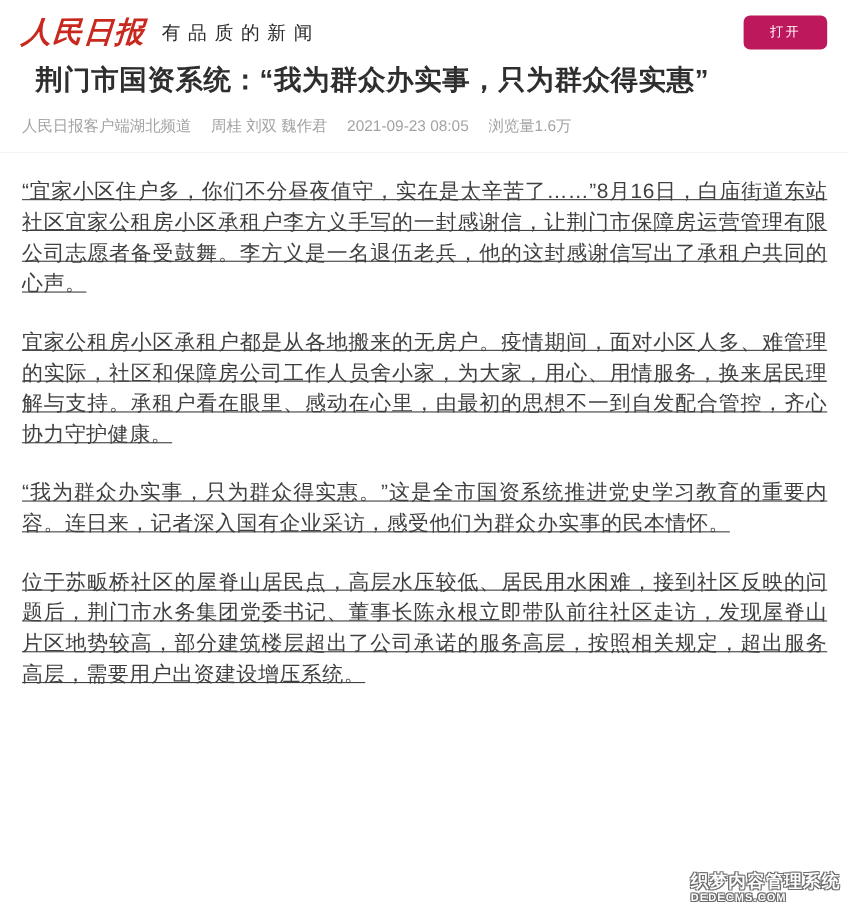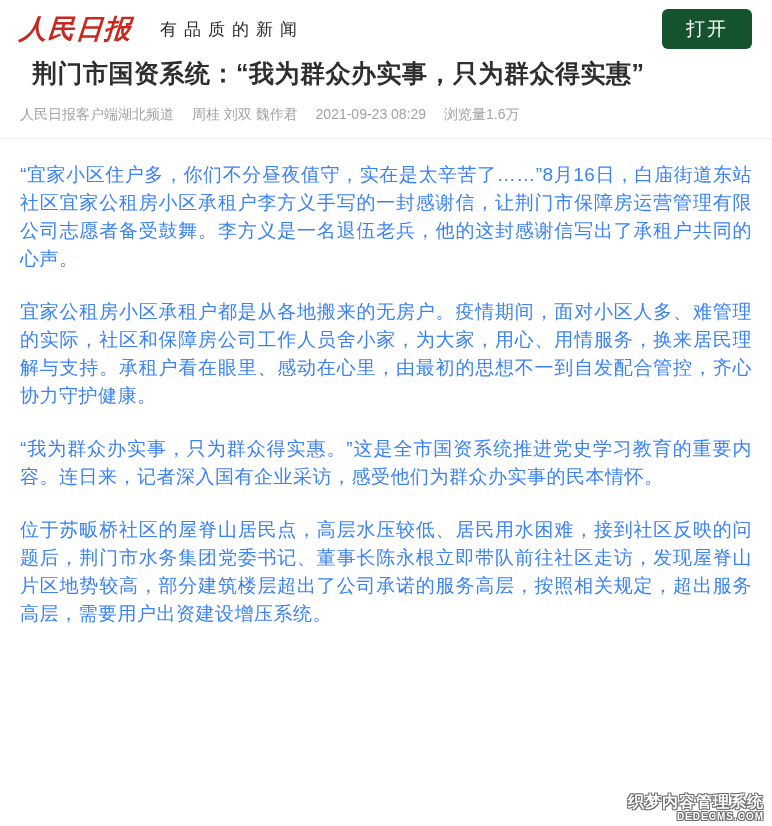--- a/index.html
+++ b/index.html
@@ -26,31 +26,31 @@
     font-family: "DejaVu Serif", serif;
     font-weight: bold;
     font-style: italic;
     font-size: 27px;
     color: #c9281e;
     letter-spacing: 1px;
     transform: skewX(-4deg);
     white-space: nowrap;
   }
   .tagline {
-    margin-left: 28px;
+    margin-left: 15px;
     font-size: 17px;
     color: #2b2b2b;
     letter-spacing: 7px;
     white-space: nowrap;
   }
   .open-btn {
     border: none;
-    background: #14532d;
+    background: #be185d;
     color: #ffffff;
-    font-size: 19px;
+    font-size: 12px;
     letter-spacing: 2px;
     padding: 7px 24px;
     border-radius: 6px;
     cursor: pointer;
     font-family: inherit;
   }
 
   
   .article-title {
     padding: 8px 20px 0 32px;
@@ -68,31 +68,31 @@
     white-space: nowrap;
   }
   .article-meta span { margin-right: 14px; margin-top: 43px; }
 
   
   .article-body { padding: 22px 20px 0 20px; }
   .article-body p {
     font-size: 19px;
     line-height: 28px;
     letter-spacing: 0.5px;
-    color: #3b82f6;
+    color: #404040;
     margin-bottom: 25px;
     text-align: justify;
+    text-decoration: underline;
   }
 
   
   .watermark {
     position: absolute;
     right: 8px;
     bottom: 4px;
-    text-align: right;
     line-height: 1.1;
     pointer-events: none;
   }
   .watermark .wm-cn {
     font-size: 16px;
     font-weight: bold;
     color: #ffffff;
     letter-spacing: 1px;
     text-shadow: -1px -1px 0 #6b6b6b, 1px -1px 0 #6b6b6b, -1px 1px 0 #6b6b6b, 1px 1px 0 #6b6b6b;
   }
@@ -115,21 +115,21 @@
       <span class="tagline">有品质的新闻</span>
     </div>
     <button class="open-btn">打开</button>
   </header>
 
   <h1 class="article-title">荆门市国资系统：“我为群众办实事，只为群众得实惠”</h1>
 
   <div class="article-meta">
     <span>人民日报客户端湖北频道</span>
     <span>周桂 刘双 魏作君</span>
-    <span>2021-09-23 08:29</span>
+    <span>2021-09-23 08:05</span>
     <span>浏览量1.6万</span>
   </div>
 
   <article class="article-body">
     <p>“宜家小区住户多，你们不分昼夜值守，实在是太辛苦了……”8月16日，白庙街道东站社区宜家公租房小区承租户李方义手写的一封感谢信，让荆门市保障房运营管理有限公司志愿者备受鼓舞。李方义是一名退伍老兵，他的这封感谢信写出了承租户共同的心声。</p>
     <p>宜家公租房小区承租户都是从各地搬来的无房户。疫情期间，面对小区人多、难管理的实际，社区和保障房公司工作人员舍小家，为大家，用心、用情服务，换来居民理解与支持。承租户看在眼里、感动在心里，由最初的思想不一到自发配合管控，齐心协力守护健康。</p>
     <p>“我为群众办实事，只为群众得实惠。”这是全市国资系统推进党史学习教育的重要内容。连日来，记者深入国有企业采访，感受他们为群众办实事的民本情怀。</p>
     <p>位于苏畈桥社区的屋脊山居民点，高层水压较低、居民用水困难，接到社区反映的问题后，荆门市水务集团党委书记、董事长陈永根立即带队前往社区走访，发现屋脊山片区地势较高，部分建筑楼层超出了公司承诺的服务高层，按照相关规定，超出服务高层，需要用户出资建设增压系统。</p>
   </article>
 

